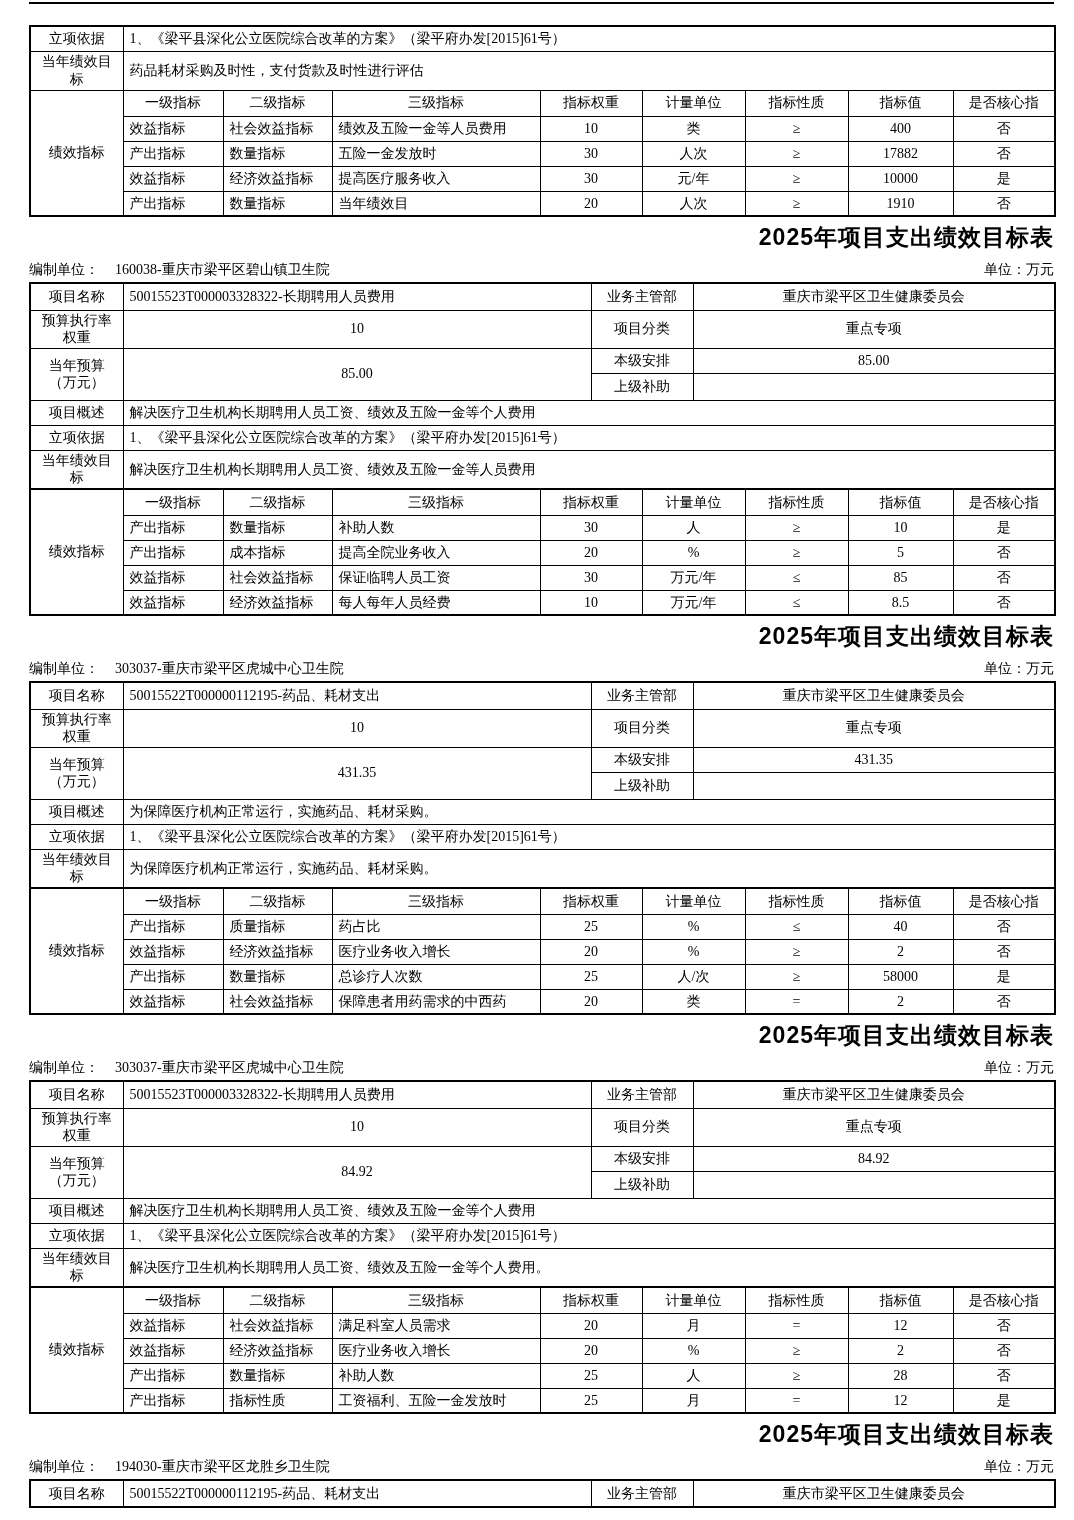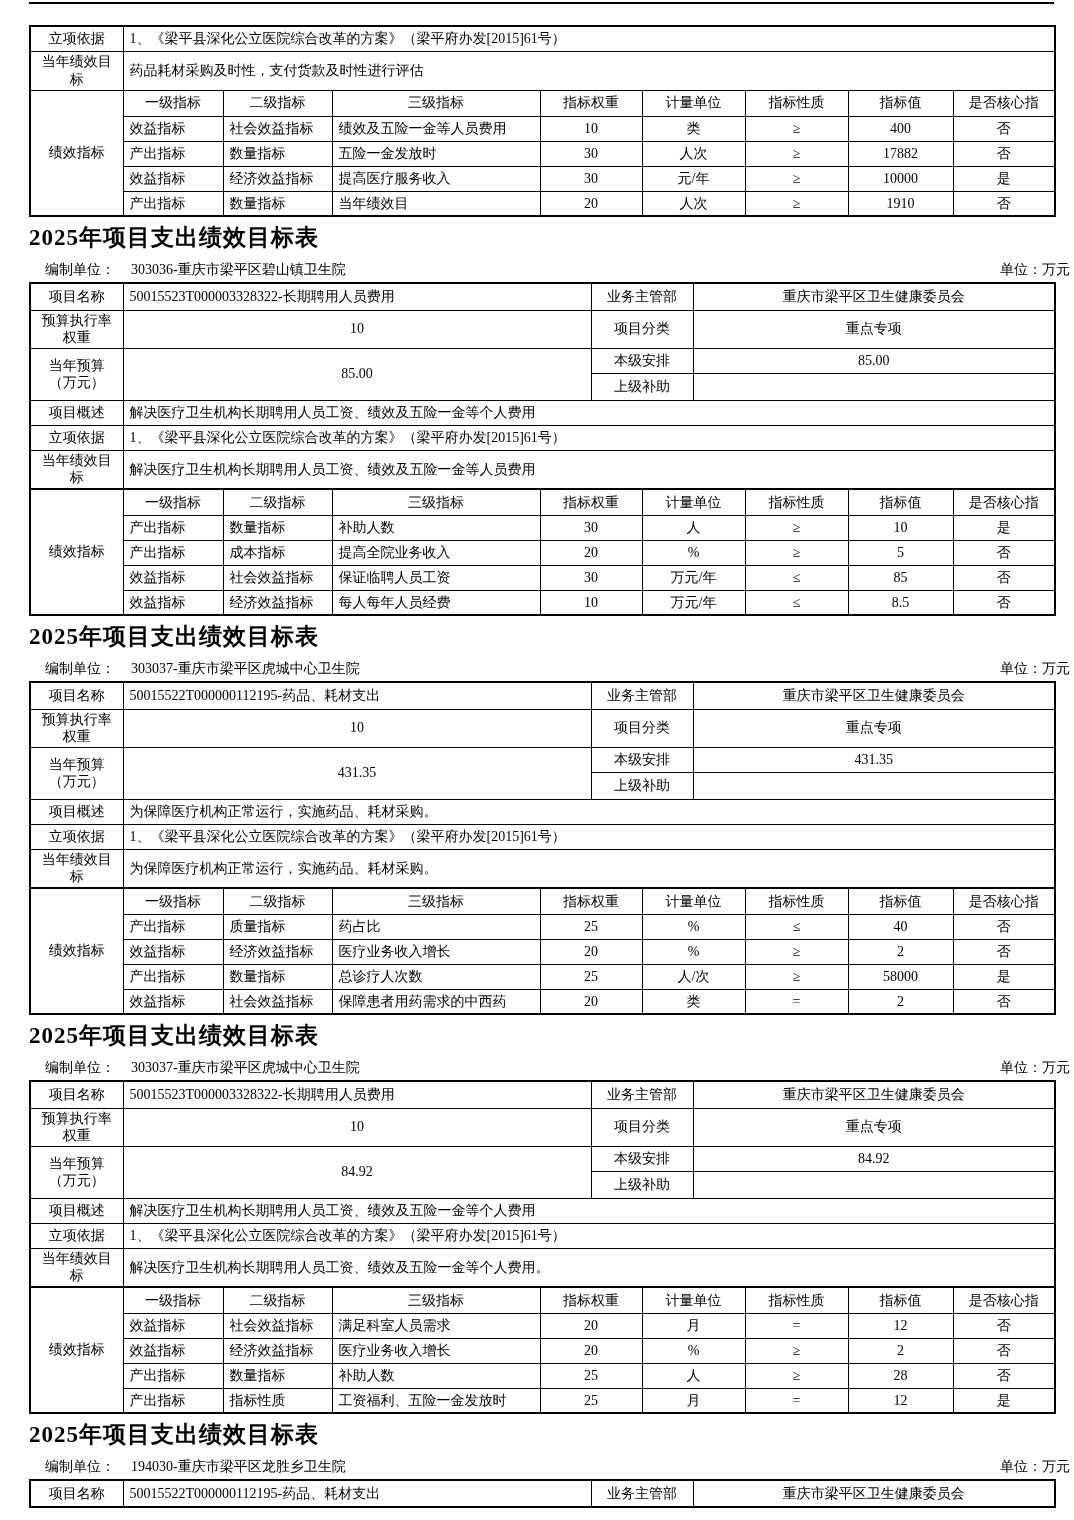--- a/index.html
+++ b/index.html
@@ -12,22 +12,22 @@
   .tbl td.left{text-align:left;padding-left:6px;white-space:nowrap;}
   .tbl td.lbl{text-align:center;}
   .tbl td.hd{text-align:center;}
   .prewrap{white-space:pre-line;}
   tr.h25{height:25px;}
   tr.h27{height:27px;}
   tr.h37{height:37px;}
   tr.h39{height:39px;}
   tr.ind-hd{height:26px;}
   tr.ind-row{height:25px;margin-top:28px;}
-  .title{font-size:23px;font-weight:bold;text-align:left;width:1025px;margin:5px 0 8px 0;letter-spacing:1px;font-family:Liberation Serif, serif;}
-  .meta{display:flex;justify-content:space-between;align-items:flex-end;width:1025px;font-size:14px;margin:0 0 3px 16px;}
+  .title{font-size:23px;font-weight:bold;text-align:right;width:1025px;margin:5px 0 8px 0;letter-spacing:1px;font-family:Liberation Sans, sans-serif;}
+  .meta{display:flex;justify-content:space-between;align-items:flex-end;width:1025px;font-size:14px;margin:0 0 3px 0;}
   .meta-left{display:flex;}
   .meta-left .meta-name{margin-left:16px;}
   .ind-tbl{margin-top:-2px;}
   .section{margin:0;}
 </style>
 </head>
 <body>
 
 <div class="page">
 
@@ -110,21 +110,21 @@
         </tr>
       </tbody>
   </table>
 
   <div id="sections-mount">
   <div class="section">
     <h1 class="title">2025年项目支出绩效目标表</h1>
     <div class="meta">
       <span class="meta-left">
         <span>编制单位：</span>
-        <span class="meta-name">303036-重庆市梁平区碧山镇卫生院</span>
+        <span class="meta-name">160038-重庆市梁平区碧山镇卫生院</span>
       </span>
       <span class="meta-right">单位：万元</span>
     </div>
     <table class="tbl info-tbl">
       <colgroup>
         <col style="width:93px">
             <col style="width:468px">
             <col style="width:102px">
             <col style="width:362px">
       </colgroup>

